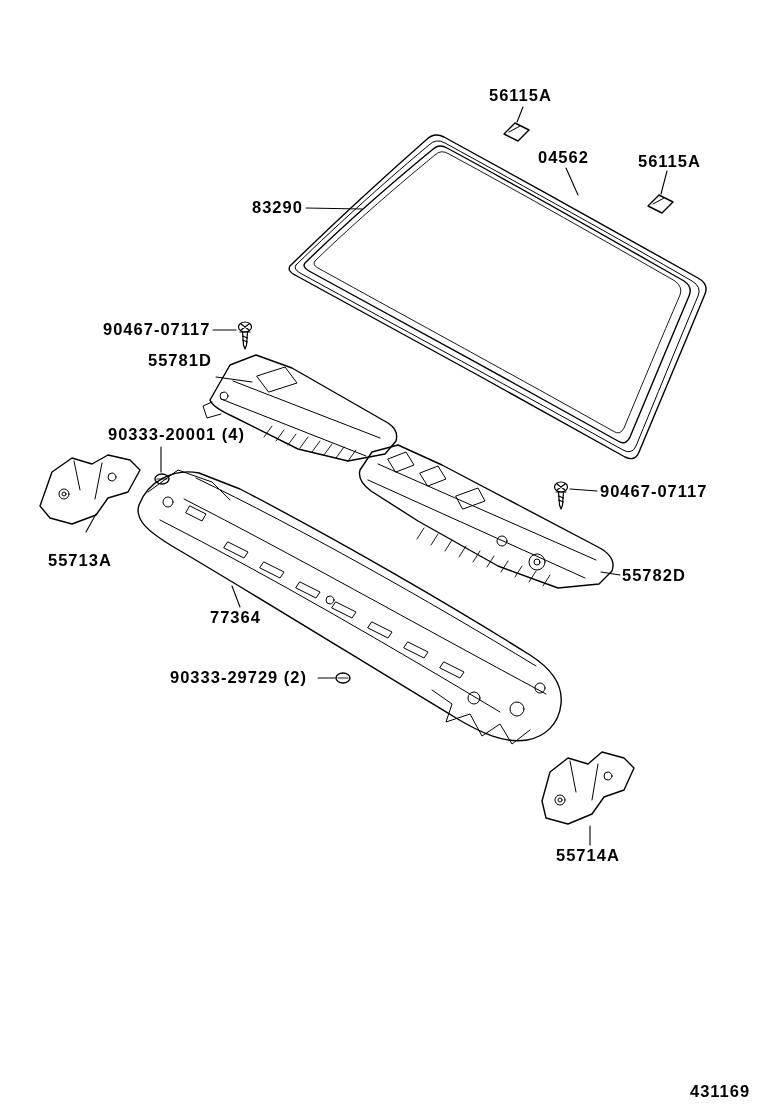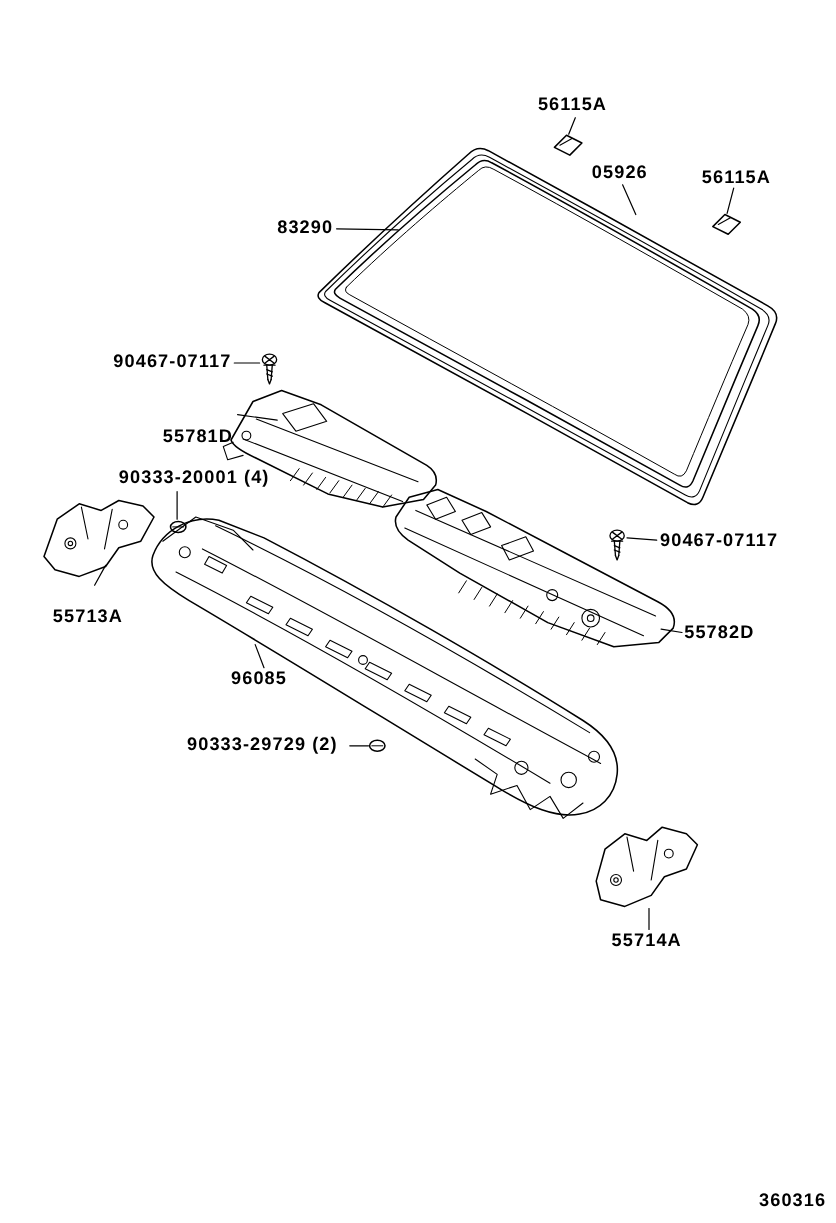--- a/index.html
+++ b/index.html
@@ -142,28 +142,28 @@
         <path d="M 620,575 L 601,572"></path>
         <path d="M 240,607 L 232,586"></path>
         <path d="M 318,678 L 335,678"></path>
         <path d="M 590,845 L 590,826"></path>
       </g>
 
     </g>
   </svg>
 
   <div class="lbl" style="left:489px;top:87px">56115A</div>
-  <div class="lbl" style="left:538px;top:149px">05926</div>
+  <div class="lbl" style="left:538px;top:149px">04562</div>
   <div class="lbl" style="left:638px;top:153px">56115A</div>
   <div class="lbl" style="left:252px;top:199px">83290</div>
   <div class="lbl" style="left:103px;top:321px">90467-07117</div>
-  <div class="lbl" style="left:148px;top:389px">55781D</div>
+  <div class="lbl" style="left:148px;top:352px">55781D</div>
   <div class="lbl" style="left:108px;top:426px">90333-20001 (4)</div>
   <div class="lbl" style="left:48px;top:552px">55713A</div>
   <div class="lbl" style="left:600px;top:483px">90467-07117</div>
   <div class="lbl" style="left:622px;top:567px">55782D</div>
-  <div class="lbl" style="left:210px;top:609px">96085</div>
+  <div class="lbl" style="left:210px;top:609px">77364</div>
   <div class="lbl" style="left:170px;top:669px">90333-29729 (2)</div>
   <div class="lbl" style="left:556px;top:847px">55714A</div>
 
-  <div class="lbl" style="left:690px;top:1083px">360316</div>
+  <div class="lbl" style="left:690px;top:1083px">431169</div>
 
 </div>
 
 </body></html>

